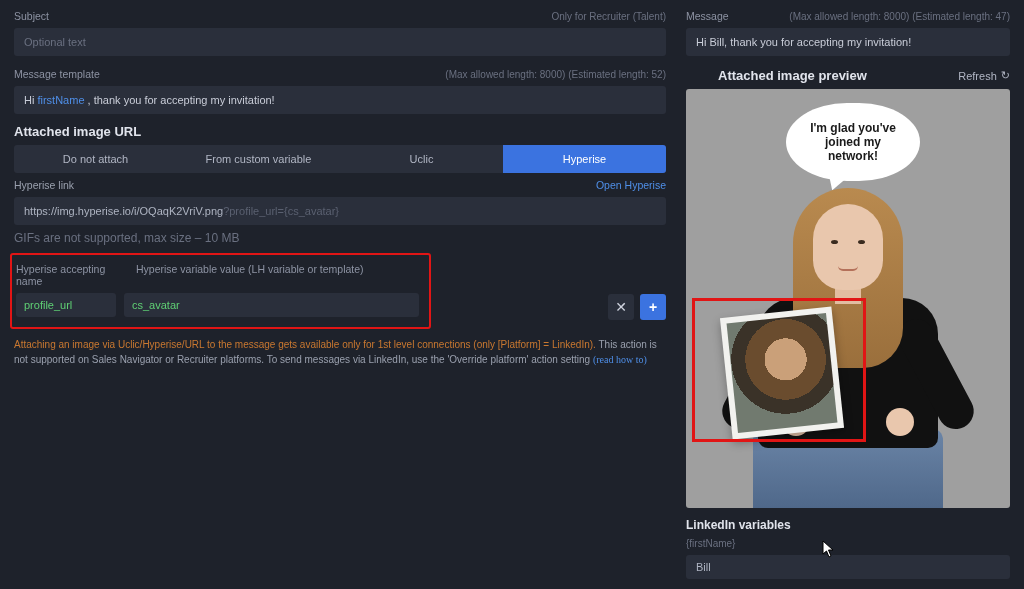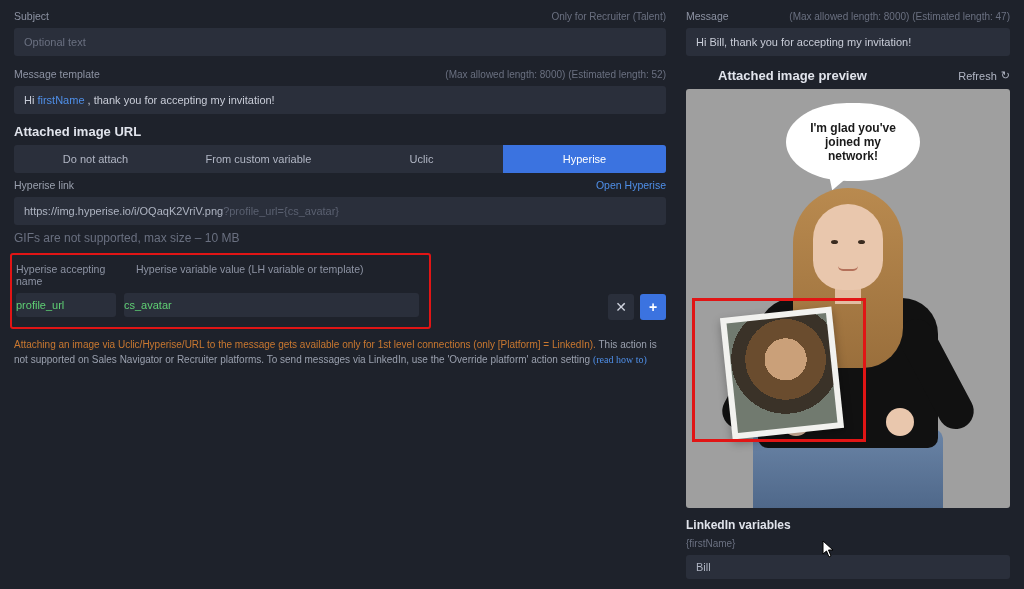--- a/index.html
+++ b/index.html
@@ -111,21 +111,21 @@
   .var-row {
     display: flex;
     align-items: center;
     gap: 8px;
     flex:1;
   }
   .var-input {
     background: #2a2f3b;
     border: none;
     border-radius: 3px;
-    padding: 6px 0;
+    padding: 6px 8px;
     font-size: 11px;
     color: #5fcf74;
   }
   .var-input.col1 { width: 100px; }
   .var-input.col2 { flex: 1; }
   .icon-btn {
     width: 26px; height: 26px;
     border-radius: 3px;
     display:flex; align-items:center; justify-content:center;
     cursor:pointer;

